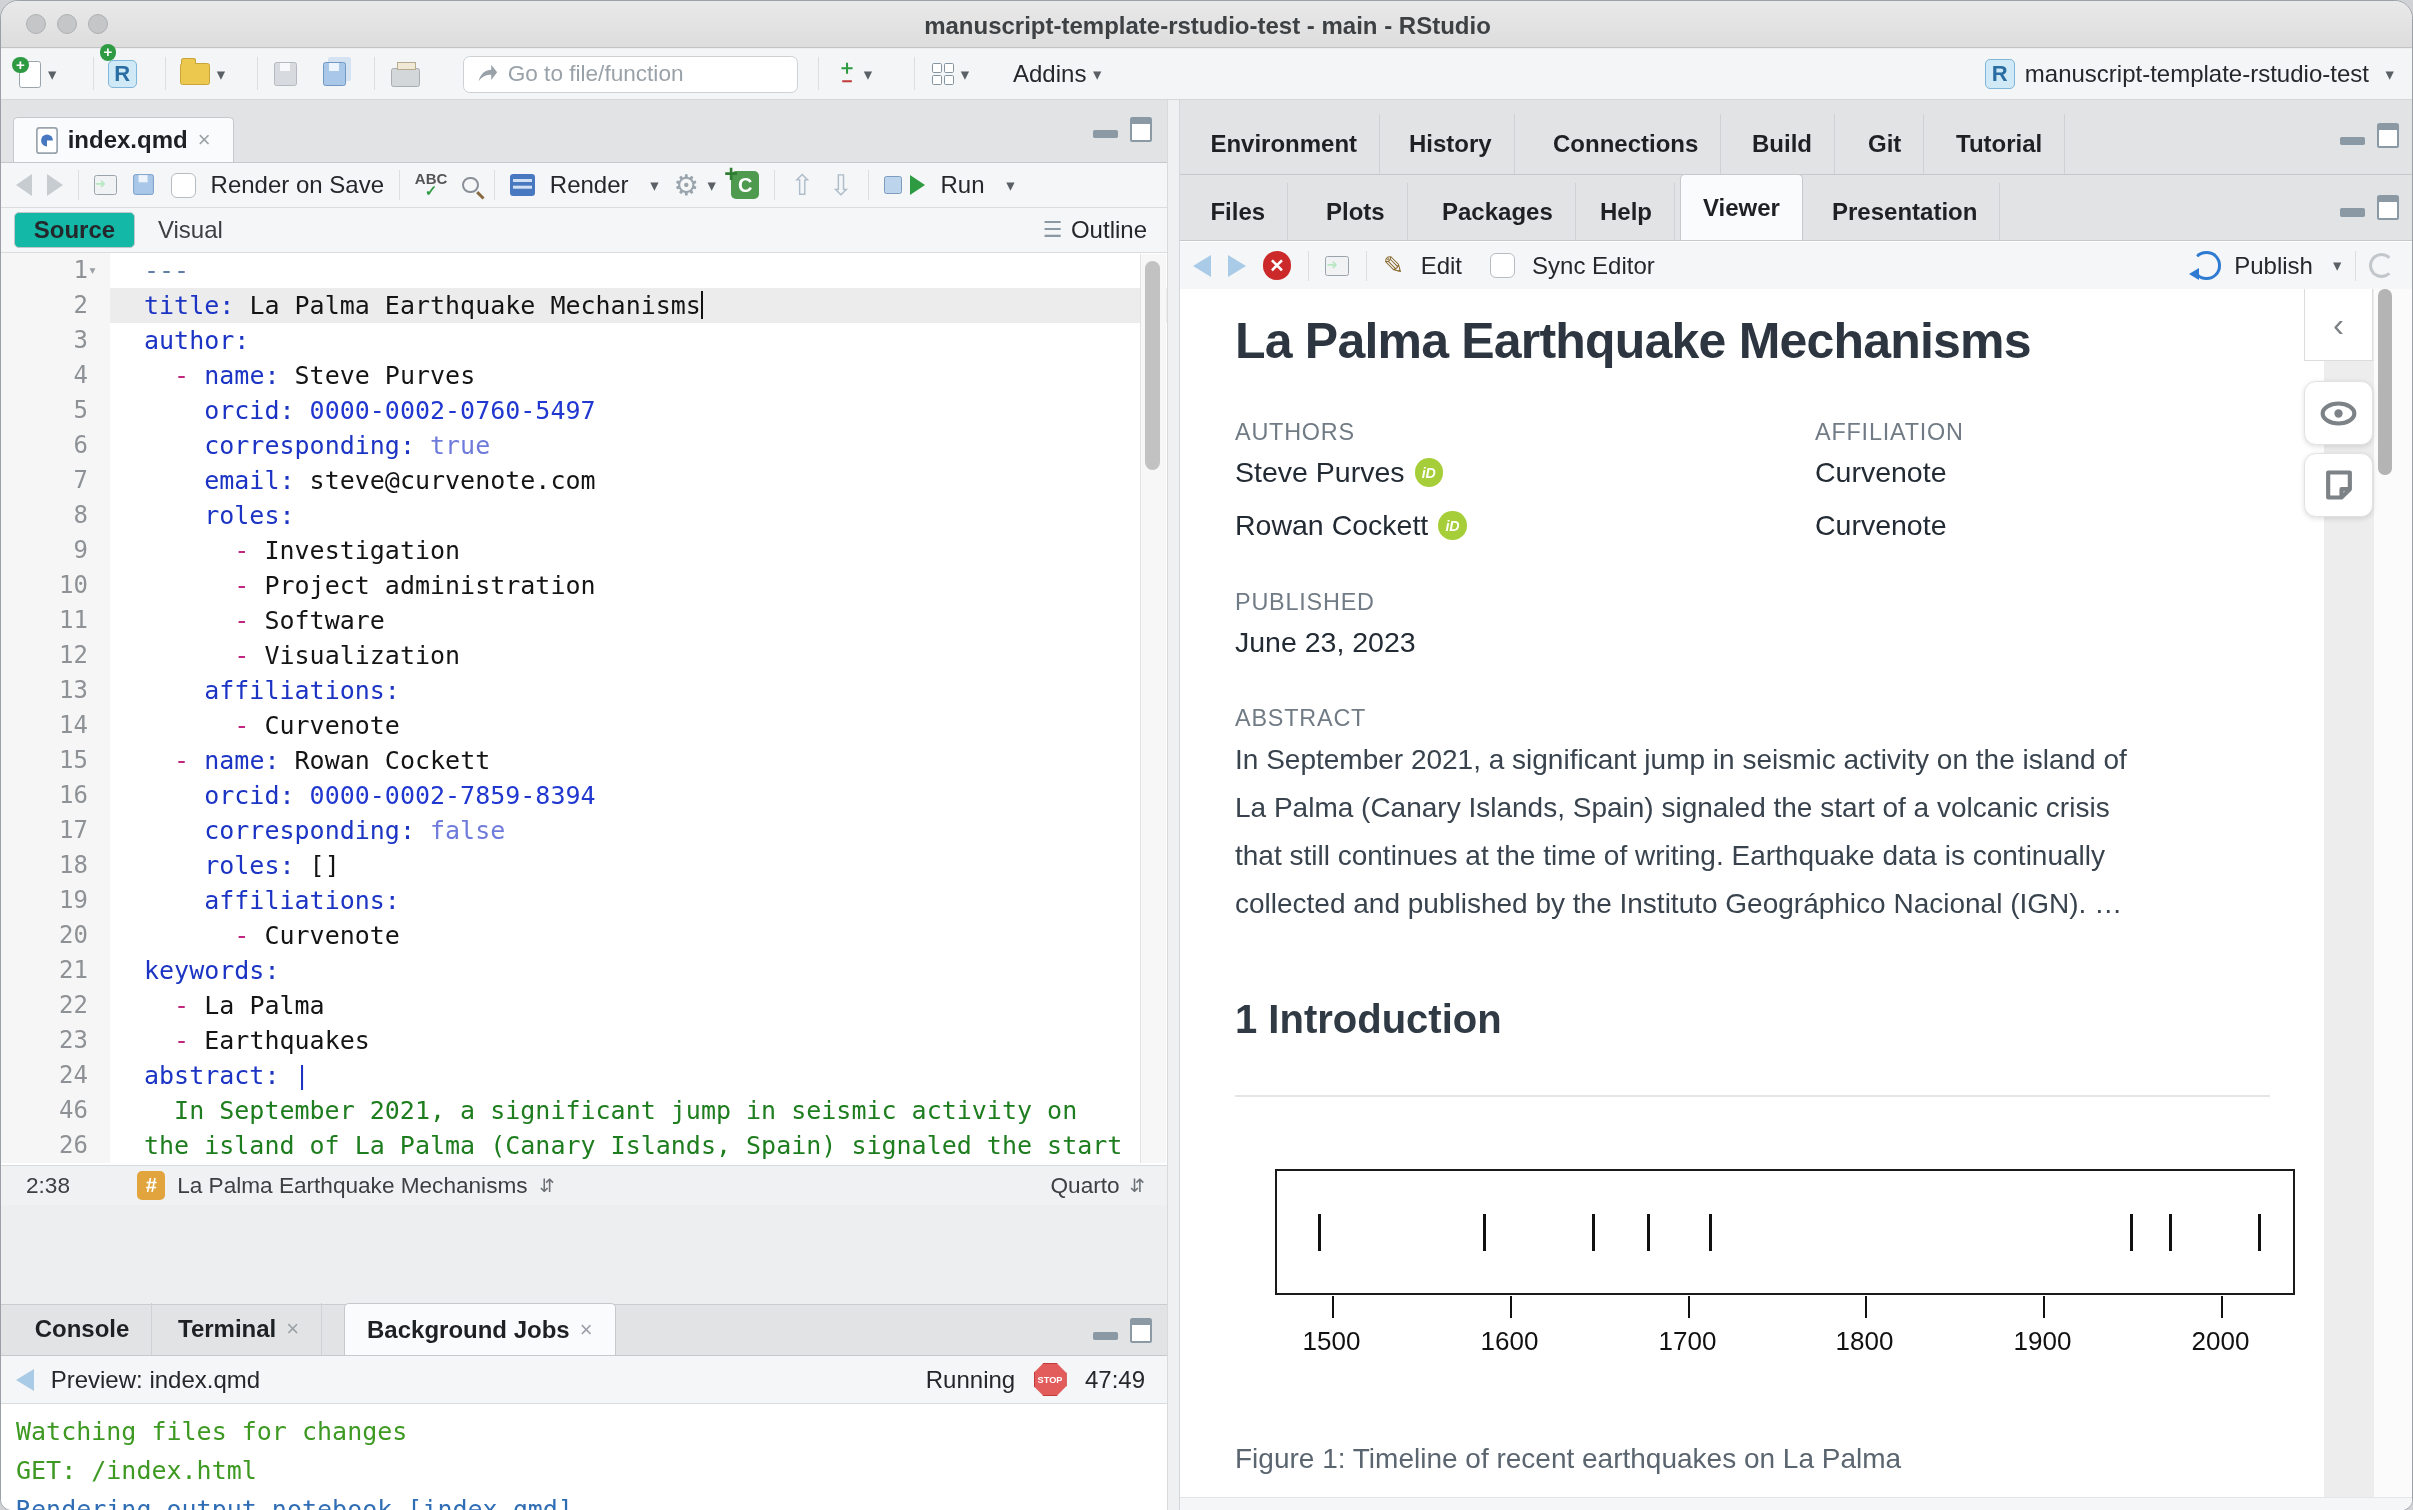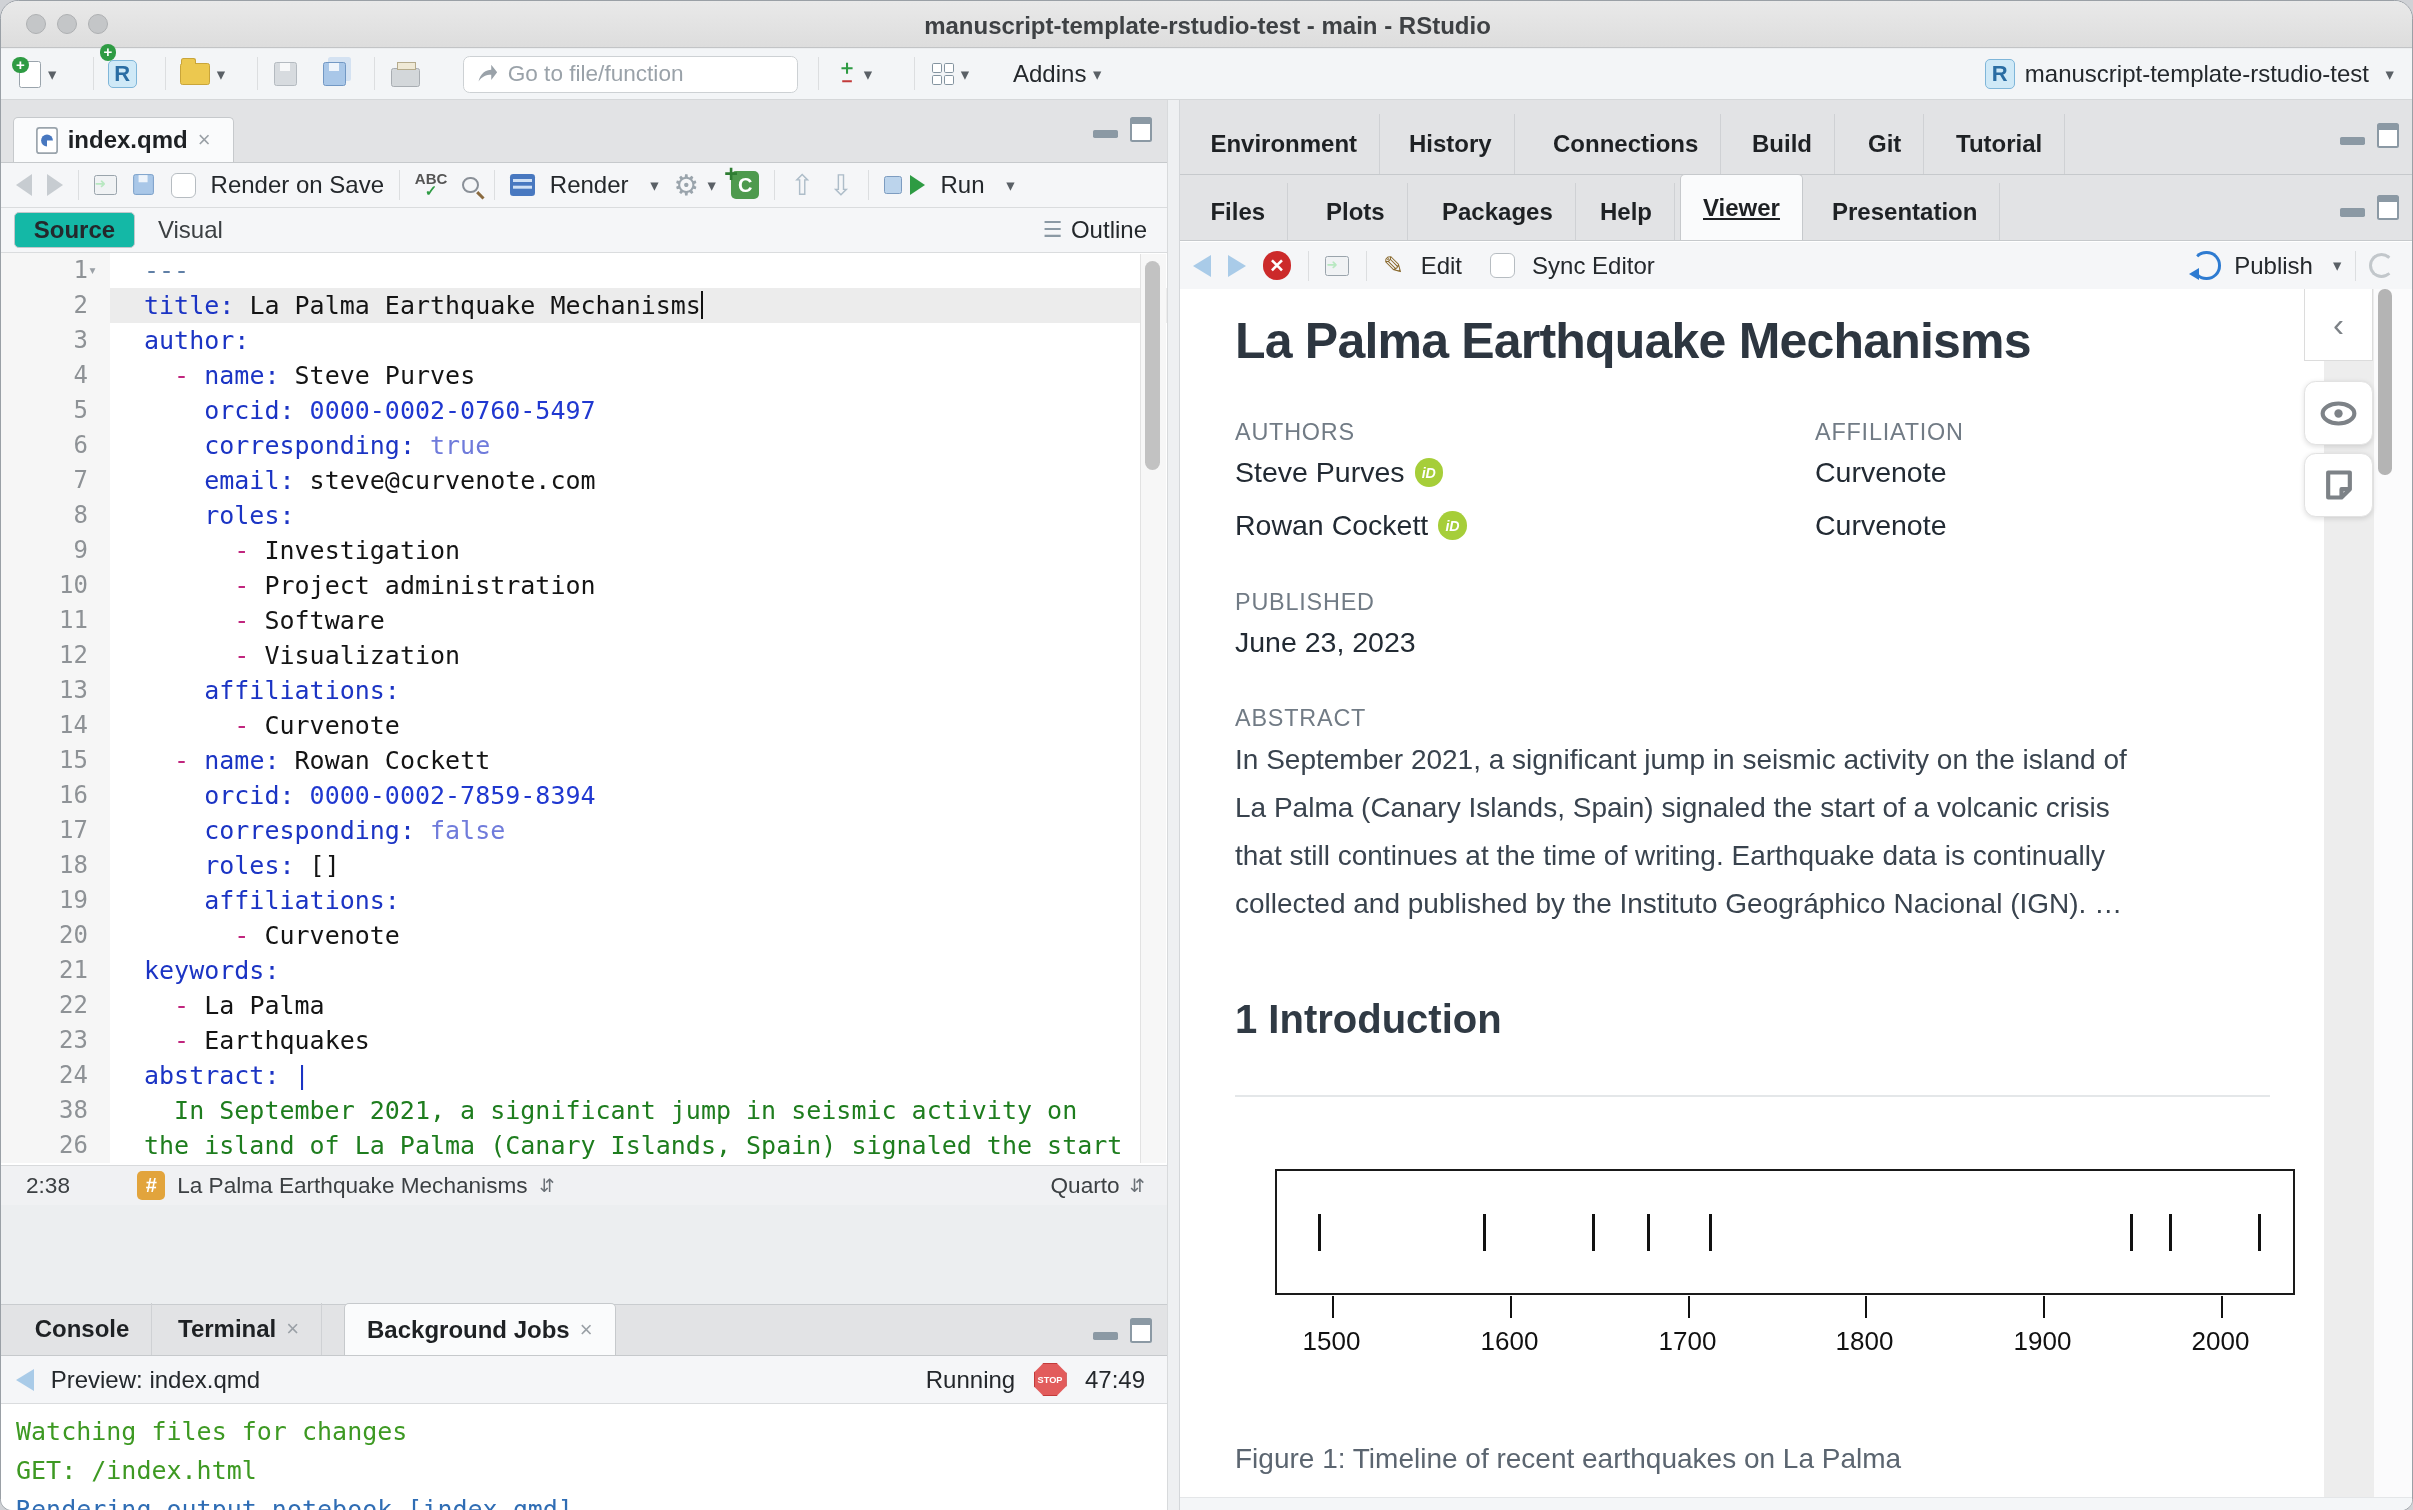--- a/index.html
+++ b/index.html
@@ -298,21 +298,21 @@
         <div class="cl"><span class="gut">15</span><span class="code"><span class="tk-t">  </span><span class="tk-d">-</span><span class="tk-t"> </span><span class="tk-k">name</span><span class="tk-p">:</span><span class="tk-t"> Rowan Cockett</span></span></div>
         <div class="cl"><span class="gut">16</span><span class="code"><span class="tk-t">    </span><span class="tk-k">orcid</span><span class="tk-p">:</span><span class="tk-n"> 0000-0002-7859-8394</span></span></div>
         <div class="cl"><span class="gut">17</span><span class="code"><span class="tk-t">    </span><span class="tk-k">corresponding</span><span class="tk-p">:</span><span class="tk-b"> false</span></span></div>
         <div class="cl"><span class="gut">18</span><span class="code"><span class="tk-t">    </span><span class="tk-k">roles</span><span class="tk-p">:</span><span class="tk-t"> []</span></span></div>
         <div class="cl"><span class="gut">19</span><span class="code"><span class="tk-t">    </span><span class="tk-k">affiliations</span><span class="tk-p">:</span></span></div>
         <div class="cl"><span class="gut">20</span><span class="code"><span class="tk-t">      </span><span class="tk-d">-</span><span class="tk-t"> Curvenote</span></span></div>
         <div class="cl"><span class="gut">21</span><span class="code"><span class="tk-k">keywords</span><span class="tk-p">:</span></span></div>
         <div class="cl"><span class="gut">22</span><span class="code"><span class="tk-t">  </span><span class="tk-d">-</span><span class="tk-t"> La Palma</span></span></div>
         <div class="cl"><span class="gut">23</span><span class="code"><span class="tk-t">  </span><span class="tk-d">-</span><span class="tk-t"> Earthquakes</span></span></div>
         <div class="cl"><span class="gut">24</span><span class="code"><span class="tk-k">abstract</span><span class="tk-p">:</span><span class="tk-k"> |</span></span></div>
-        <div class="cl"><span class="gut">38</span><span class="code"><span class="tk-g">  In September 2021, a significant jump in seismic activity on</span></span></div>
+        <div class="cl"><span class="gut">46</span><span class="code"><span class="tk-g">  In September 2021, a significant jump in seismic activity on</span></span></div>
         <div class="cl"><span class="gut">26</span><span class="code"><span class="tk-g">the island of La Palma (Canary Islands, Spain) signaled the start</span></span></div>
       </div>
     <div id="ed-scroll" class="abs" style="top:154px;"></div>
     <div id="ed-thumb" class="abs" style="top:161px;"></div>
 
     <div id="statusbar" class="abs" style="top:1065px;">
       <span style="margin-left:25px;">2:38</span>
       <span style="margin-left:67px;display:flex;align-items:center;gap:11.7px;">
         <span class="hash-badge">#</span>
         <span>La Palma Earthquake Mechanisms</span>
@@ -400,21 +400,21 @@
           </div>
           <div class="tab" style="left: 124px; height: 57px;">
             <span>Plots</span>
           </div>
           <div class="tab" style="left: 240px; height: 57px;">
             <span>Packages</span>
           </div>
           <div class="tab" style="left: 398px; height: 57px;">
             <span>Help</span>
           </div>
-          <div class="tab active" style="left: 500px; height: 66px; text-decoration: underline;">
+          <div class="tab active" style="left: 500px; height: 66px;">
             <span>Viewer</span>
           </div>
           <div class="tab" style="left: 630px; height: 57px;">
             <span>Presentation</span>
           </div>
         </div>
       <div class="panebtns" style="top:20px;">
         <span class="ico-min"></span>
         <span class="ico-max"></span>
       </div>

